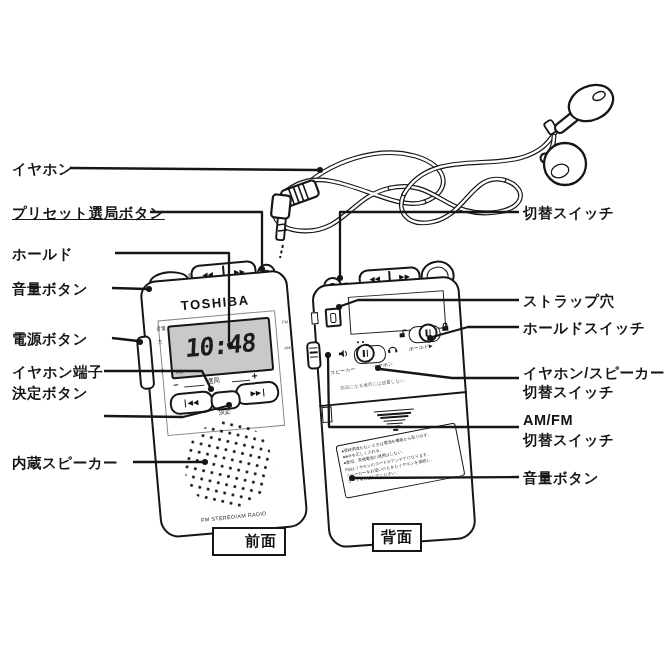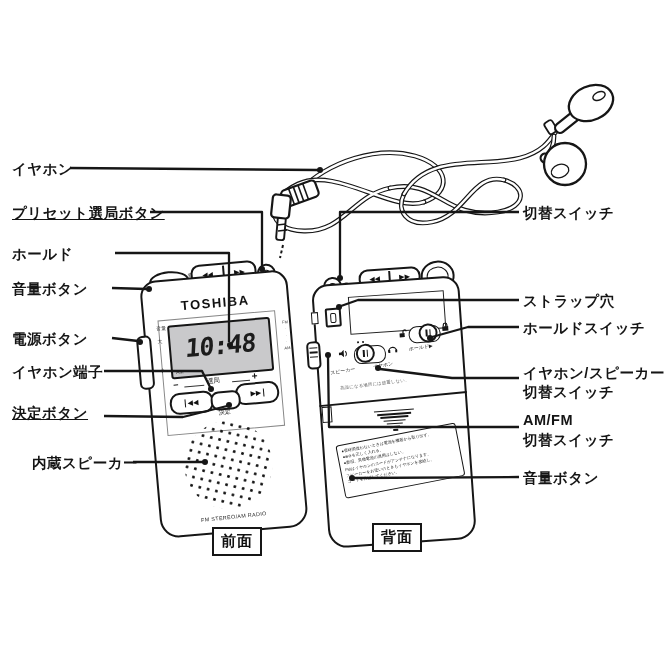--- a/index.html
+++ b/index.html
@@ -255,27 +255,27 @@
     <polyline class="lead" points="519,477 354,478"></polyline>
       <circle class="dot" cx="352" cy="478" r="3"></circle>
   </svg>
 
   <div class="lbl" style="left:12px;top:160px;">イヤホン</div>
   <div class="lbl" style="left:12px;top:204px;text-decoration:underline;">プリセット選局ボタン</div>
   <div class="lbl" style="left:12px;top:245px;">ホールド</div>
   <div class="lbl" style="left:12px;top:280px;">音量ボタン</div>
   <div class="lbl" style="left:12px;top:330px;">電源ボタン</div>
   <div class="lbl" style="left:12px;top:363px;">イヤホン端子</div>
-  <div class="lbl" style="left:12px;top:404px;text-decoration:underline;">決定ボタン</div>
-  <div class="lbl" style="left:12px;top:454px;margin-left:20px;">内蔵スピーカー</div>
+  <div class="lbl" style="left:12px;top:384px;">決定ボタン</div>
+  <div class="lbl" style="left:12px;top:454px;">内蔵スピーカー</div>
 
   <div class="lbl" style="left:523px;top:204px;">切替スイッチ</div>
   <div class="lbl" style="left:523px;top:292px;">ストラップ穴</div>
   <div class="lbl" style="left:523px;top:319px;">ホールドスイッチ</div>
   <div class="lbl" style="left:523px;top:364px;">イヤホン/スピーカー</div>
   <div class="lbl" style="left:523px;top:383px;">切替スイッチ</div>
   <div class="lbl" style="left:523px;top:412px;">AM/FM</div>
   <div class="lbl" style="left:523px;top:431px;">切替スイッチ</div>
   <div class="lbl" style="left:523px;top:469px;">音量ボタン</div>
 
-  <div class="cap" style="left:212px;top:527px;">前面</div>
+  <div class="cap" style="left:212px;top:527px;padding-left:24px;">前面</div>
   <div class="cap" style="left:372px;top:523px;">背面</div>
 </div>
 
 </body></html>

